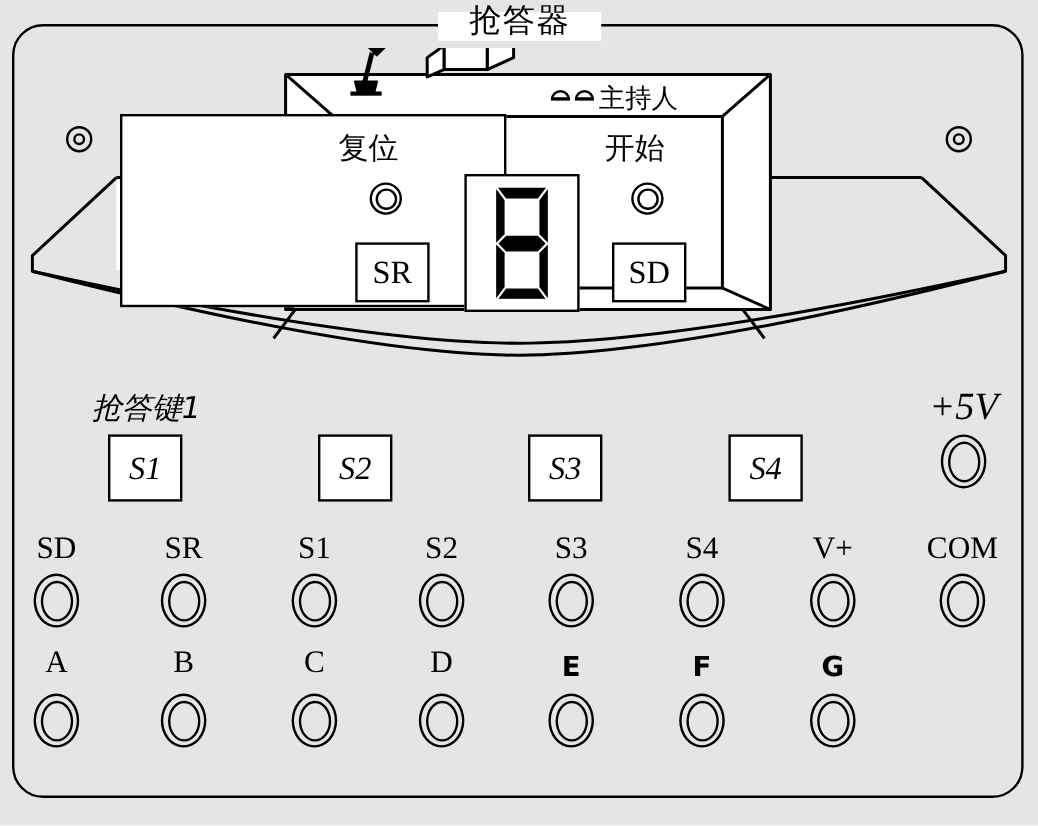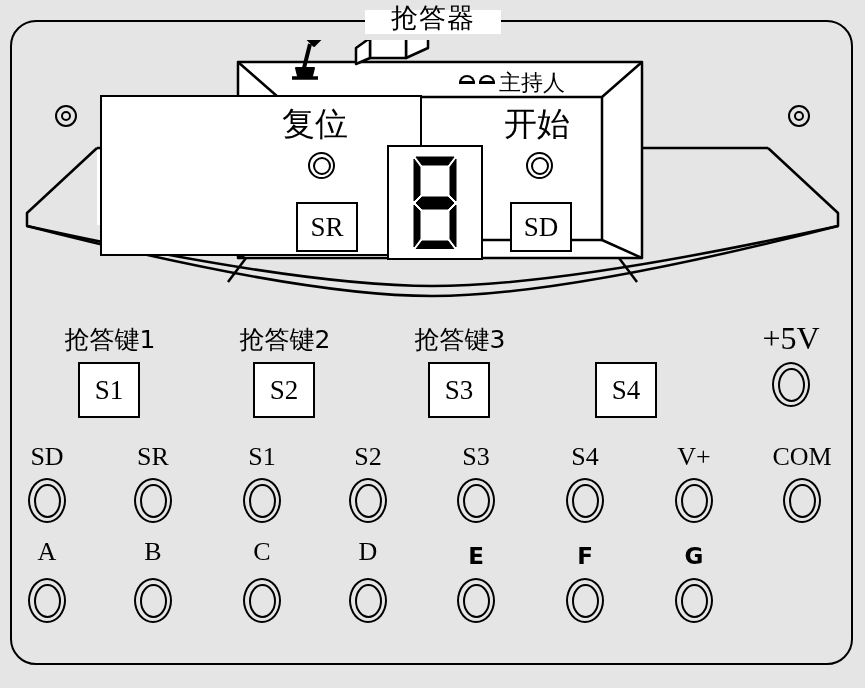--- a/index.html
+++ b/index.html
@@ -90,22 +90,22 @@
     top: 95px;
     width: 322px;
     height: 161px;
     border: 2.5px solid #000;
     box-sizing: border-box;
     background: #ffffff;
   }
 
   .lbl-reset, .lbl-start {
     position: absolute;
-    font-family: Liberation Serif, serif;
-    font-size: 33px;
+    font-family: Liberation Sans, sans-serif;
+    font-size: 25px;
     line-height: 28px;
     white-space: nowrap;
   }
   .lbl-reset { left: 282px; top: 110px; }
   .lbl-start { left: 504px; top: 110px; }
 
   .lbl-host {
     position: absolute;
     left: 499px;
     top: 70px;
@@ -177,21 +177,21 @@
     border: 2.5px solid #000;
     border-bottom-width: 3px;
     border-radius: 9px 9px 0 0;
     box-sizing: border-box;
     top: 75px;
   }
   .led.a { left: 459px; }
   .led.b { left: 479px; }
 
   
-  .midrow { position: absolute; left: 0; top: 322px; width: 791px; height: 110px; }
+  .midrow { position: absolute; left: 12px; top: 322px; width: 791px; height: 110px; font-style: italic; }
   .key-label {
     position: absolute;
     font-family: "DejaVu Sans", "Liberation Sans", sans-serif;
     font-size: 25px;
     line-height: 28px;
     white-space: nowrap;
     text-align: center;
   }
   .key-box {
     position: absolute;
@@ -318,22 +318,20 @@
       <polygon points="48,4 48,46 42,40 42,12"></polygon>
       <polygon points="8,48 14,42 40,42 46,48 40,54 14,54"></polygon>
       <polygon points="6,50 12,56 12,84 6,92"></polygon>
       <polygon points="48,50 48,92 42,84 42,56"></polygon>
       <polygon points="14,86 40,86 46,94 8,94"></polygon>
     </g>
   </svg>
 
   <div class="midrow">
     <div class="key-label" style="left:48px; top:4px; width:124px;">抢答键1</div>
-    <div class="key-label" style="left:223px; top:4px; width:124px;">抢答键2</div>
-    <div class="key-label" style="left:398px; top:4px; width:124px;">抢答键3</div>
 
     <div class="key-box" style="left:78px;  top:40px;">S1</div>
     <div class="key-box" style="left:253px; top:40px;">S2</div>
     <div class="key-box" style="left:428px; top:40px;">S3</div>
     <div class="key-box" style="left:595px; top:40px;">S4</div>
 
     <div class="v5-label" style="left:741px; top:2px; width:100px;">+5V</div>
     <div class="jack" style="left:772px; top:40px;"></div>
   </div>
 

